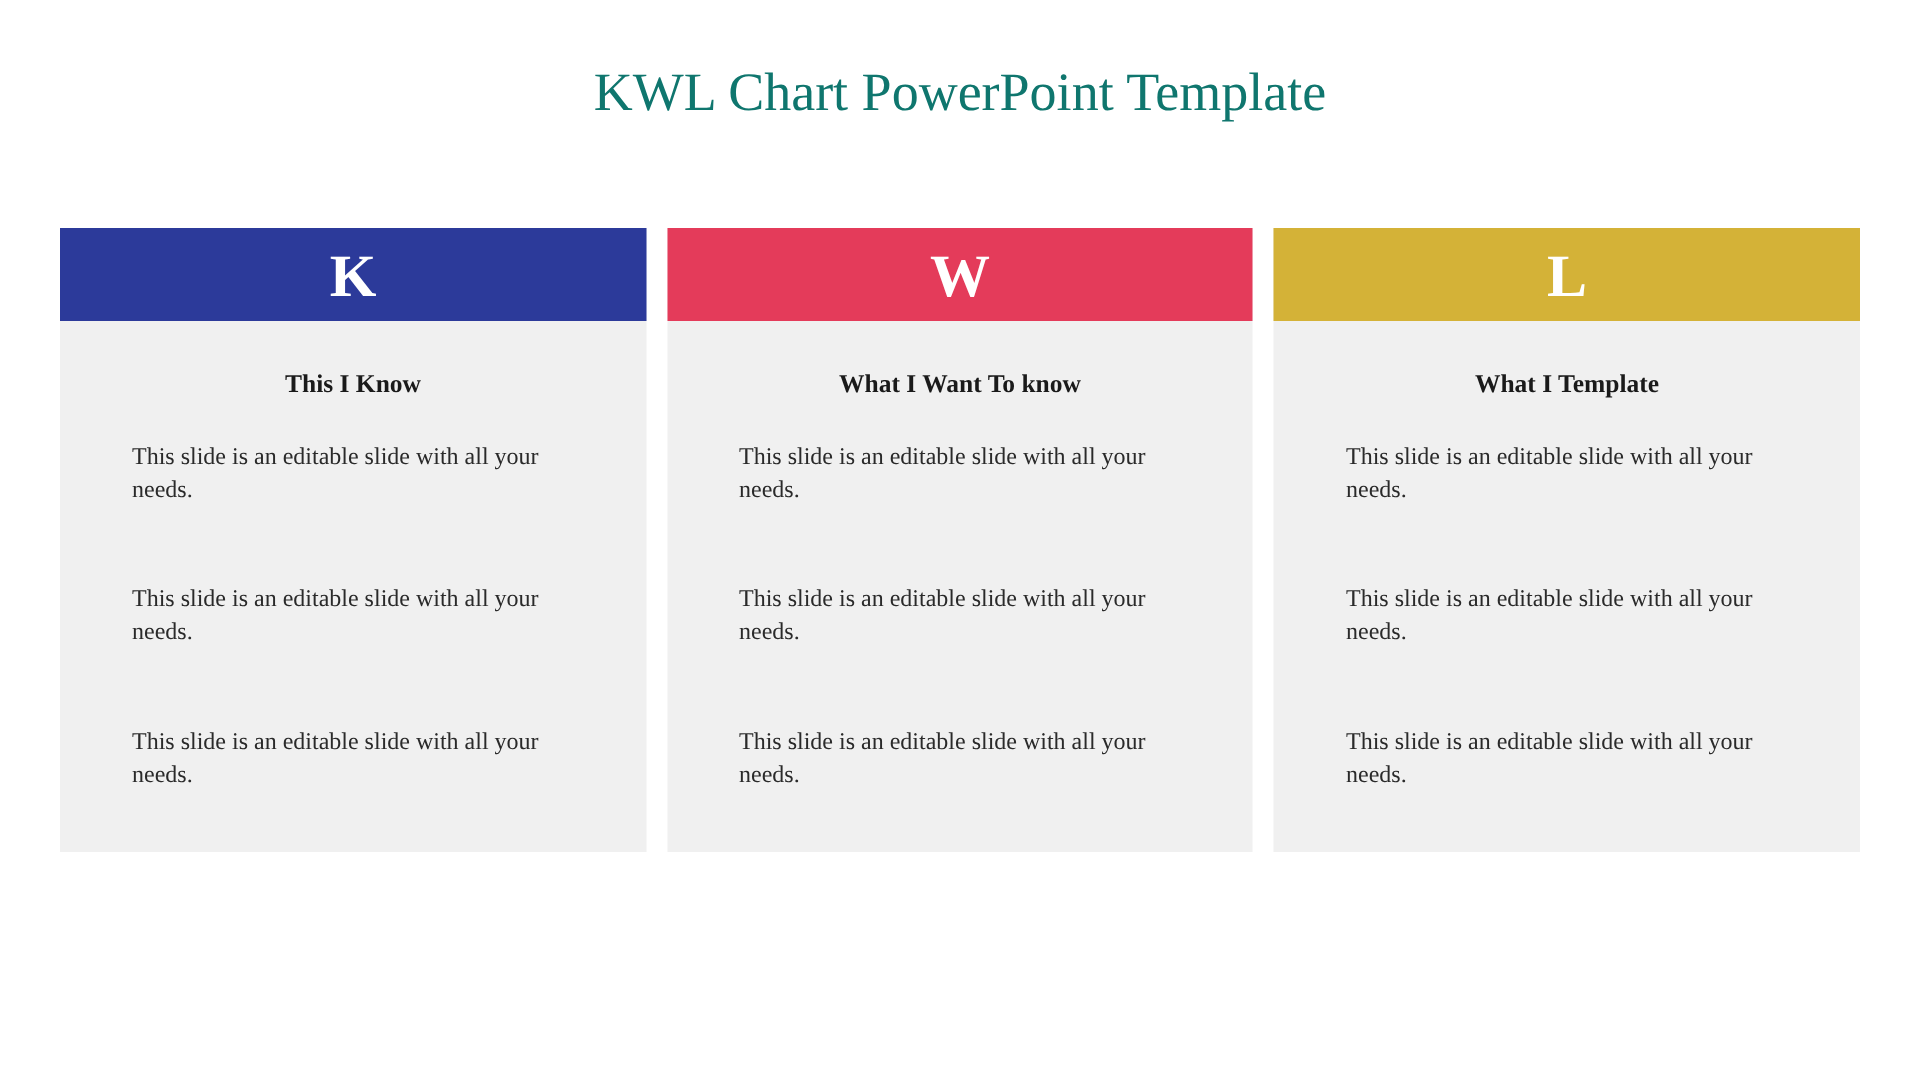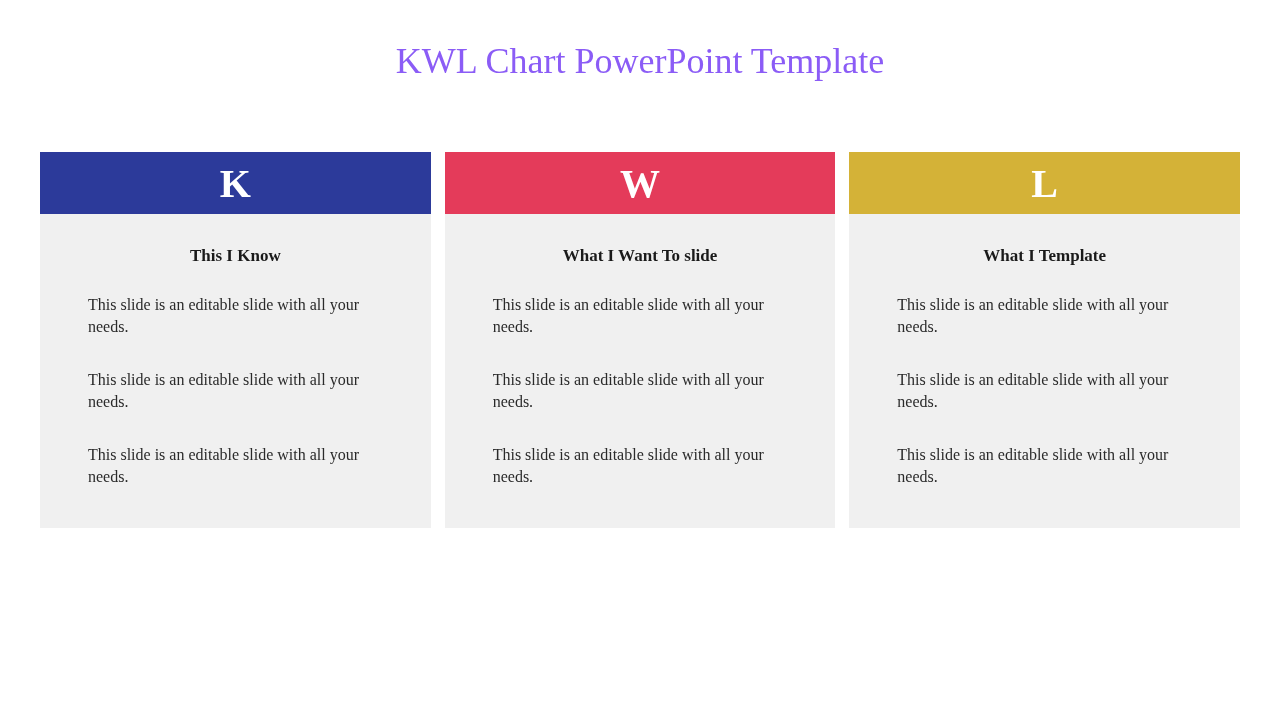--- a/index.html
+++ b/index.html
@@ -15,21 +15,21 @@
       overflow: hidden;
     }
     .slide {
       width: 100%;
       height: 100%;
       padding: 40px 40px 0 40px;
     }
     .title {
       text-align: center;
       font-size: 36px;
-      color: #8b5cf6;
+      color: #0f766e;
       font-weight: normal;
       margin-bottom: 70px;
     }
     .columns {
       display: flex;
       gap: 14px;
       padding: 0 0px;
     }
     .col {
       flex: 1;
@@ -52,21 +52,21 @@
       font-weight: bold;
       font-size: 17px;
       color: #1a1a1a;
       margin: 32px 0 28px 0;
     }
     .col-body {
       padding: 0 48px 40px 48px;
       flex: 1;
       display: flex;
       flex-direction: column;
-      gap: 32px;
+      gap: 52px;
     }
     .item {
       font-size: 16px;
       color: #2a2a2a;
       line-height: 1.35;
       text-align: left;
     }
   </style>
 </head>
 <body>
@@ -85,21 +85,21 @@
         <div class="item">This slide is an editable slide with all your needs.</div>
         <div class="item">This slide is an editable slide with all your needs.</div>
         <div class="item">This slide is an editable slide with all your needs.</div>
       </div>
     </div>
 
     <div class="col">
       <div class="col-header" style="background:#e43b5a">
         <span>W</span>
       </div>
-      <div class="col-subtitle">What I Want To slide</div>
+      <div class="col-subtitle">What I Want To know</div>
       <div class="col-body">
         <div class="item">This slide is an editable slide with all your needs.</div>
         <div class="item">This slide is an editable slide with all your needs.</div>
         <div class="item">This slide is an editable slide with all your needs.</div>
       </div>
     </div>
 
     <div class="col">
       <div class="col-header" style="background:#d4b237">
         <span>L</span>

